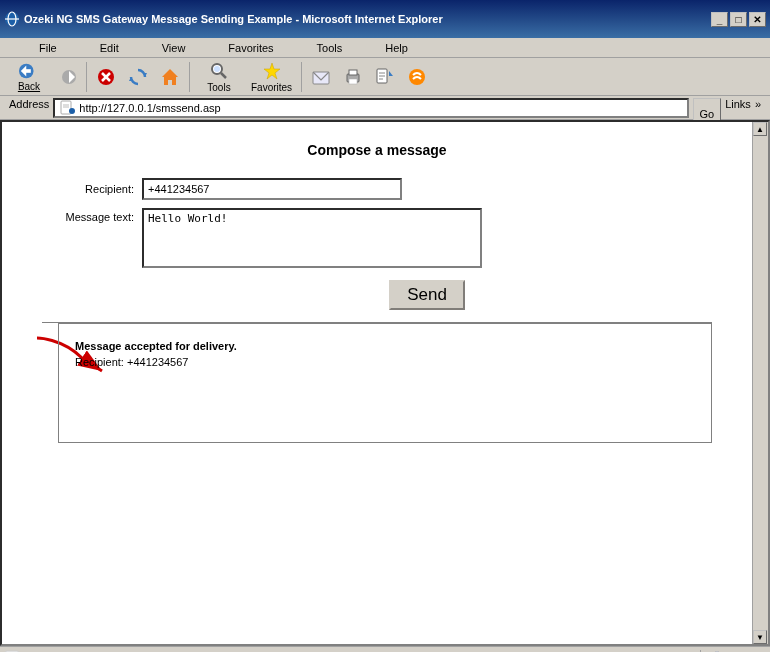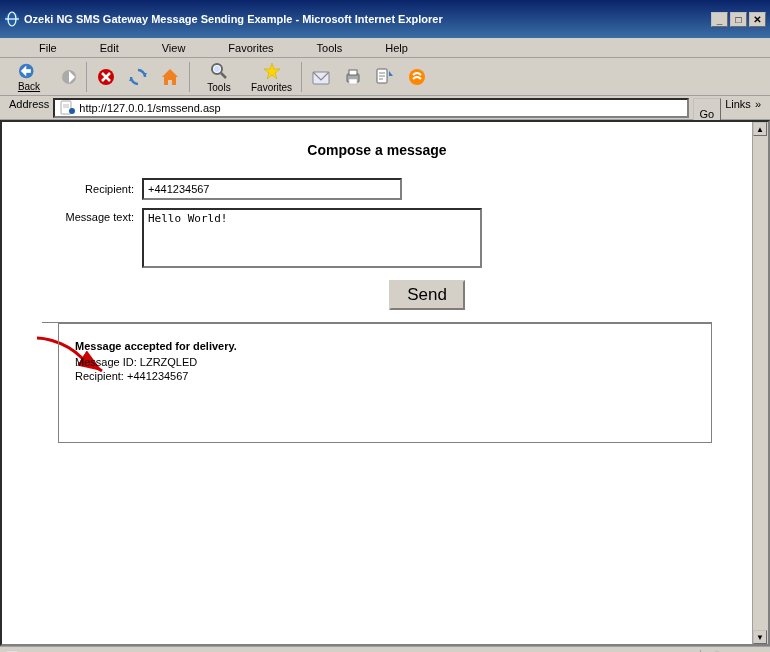--- a/index.html
+++ b/index.html
@@ -471,21 +471,20 @@
         <defs>
           <marker id="arrowhead" markerWidth="8" markerHeight="6" refX="8" refY="3" orient="auto">
             <polygon points="0 0, 8 3, 0 6" fill="#cc0000"></polygon>
           </marker>
         </defs>
         <path d="M5,5 C5,5 30,5 50,25 L70,38" stroke="#cc0000" stroke-width="3" fill="none" marker-end="url(#arrowhead)"></path>
       </svg>
 
       <div class="result-box" style="margin-top:0; margin-left:16px;">
         <div class="result-title">Message accepted for delivery.</div>
-        <div class="result-detail"><span>Message ID: </span><span>LZRZQLED</span></div>
         <div class="result-detail"><span>Recipient: </span><span>+441234567</span></div>
       </div>
     </div>
   </div>
 </div>
 
 <div class="status-bar">
   <div class="status-done">
     <svg width="16" height="16" viewBox="0 0 16 16">
       <rect x="1" y="1" width="14" height="14" rx="2" fill="#f0f0f0" stroke="#ccc" stroke-width="1"></rect>

